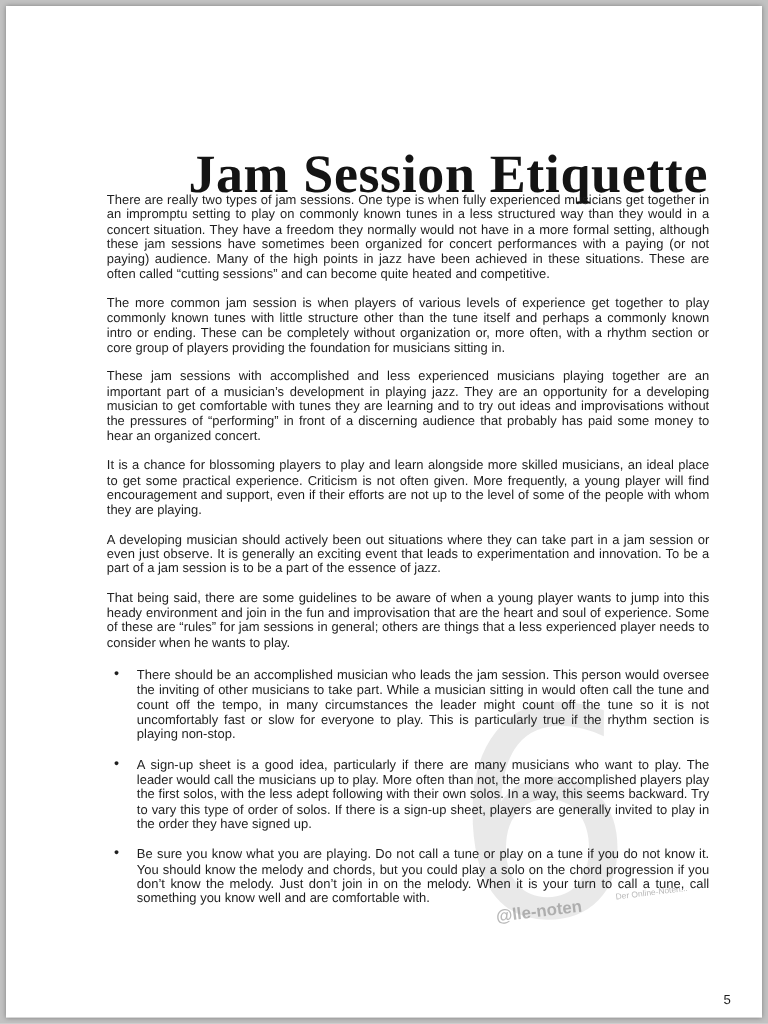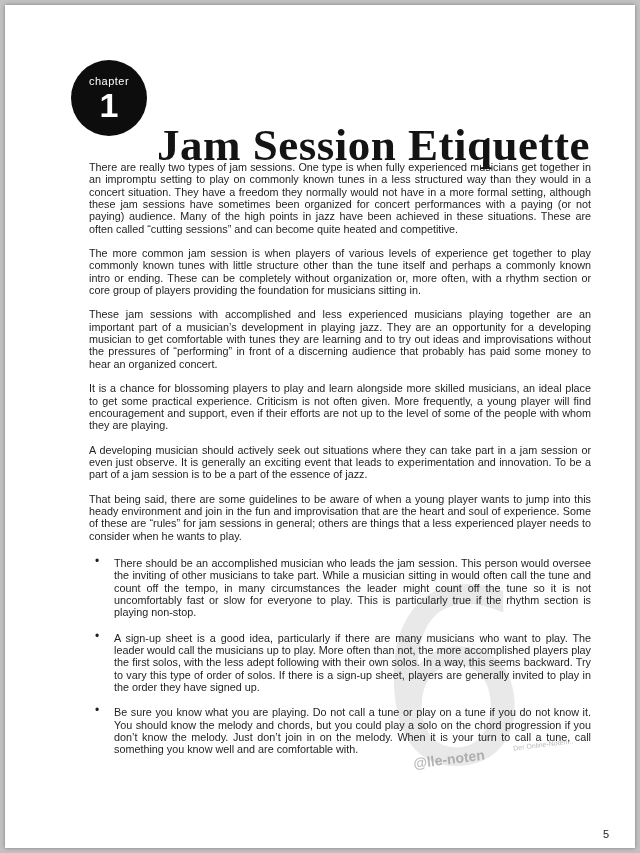--- a/index.html
+++ b/index.html
@@ -139,32 +139,28 @@
 </head>
 <body>
 
 <div class="viewport">
   <div class="page">
 
     <div class="watermark-glyph">6</div>
     <div class="watermark-handle">@lle-noten</div>
     <div class="watermark-tagline">Der Online-Noten...</div>
 
-    <div class="chapter-badge">
-      <span class="chapter-label">chapter</span>
-      <span class="chapter-number">1</span>
-    </div>
     <h1 class="page-title">Jam Session Etiquette</h1>
 
     <div class="content">
       <p>There are really two types of jam sessions. One type is when fully experienced musicians get together in an impromptu setting to play on commonly known tunes in a less structured way than they would in a concert situation. They have a freedom they normally would not have in a more formal setting, although these jam sessions have sometimes been organized for concert performances with a paying (or not paying) audience. Many of the high points in jazz have been achieved in these situations. These are often called “cutting sessions” and can become quite heated and competitive.</p>
       <p>The more common jam session is when players of various levels of experience get together to play commonly known tunes with little structure other than the tune itself and perhaps a commonly known intro or ending. These can be completely without organization or, more often, with a rhythm section or core group of players providing the foundation for musicians sitting in.</p>
       <p>These jam sessions with accomplished and less experienced musicians playing together are an important part of a musician’s development in playing jazz. They are an opportunity for a developing musician to get comfortable with tunes they are learning and to try out ideas and improvisations without the pressures of “performing” in front of a discerning audience that probably has paid some money to hear an organized concert.</p>
       <p>It is a chance for blossoming players to play and learn alongside more skilled musicians, an ideal place to get some practical experience. Criticism is not often given. More frequently, a young player will find encouragement and support, even if their efforts are not up to the level of some of the people with whom they are playing.</p>
-      <p>A developing musician should actively seek out situations where they can take part in a jam session or even just observe. It is generally an exciting event that leads to experimentation and innovation. To be a part of a jam session is to be a part of the essence of jazz.</p>
+      <p>A developing musician should actively been out situations where they can take part in a jam session or even just observe. It is generally an exciting event that leads to experimentation and innovation. To be a part of a jam session is to be a part of the essence of jazz.</p>
       <p>That being said, there are some guidelines to be aware of when a young player wants to jump into this heady environment and join in the fun and improvisation that are the heart and soul of experience. Some of these are “rules” for jam sessions in general; others are things that a less experienced player needs to consider when he wants to play.</p>
 
       <ul class="bullets">
         <li>
           <span class="dot">•</span>
           <span>There should be an accomplished musician who leads the jam session. This person would oversee the inviting of other musicians to take part. While a musician sitting in would often call the tune and count off the tempo, in many circumstances the leader might count off the tune so it is not uncomfortably fast or slow for everyone to play. This is particularly true if the rhythm section is playing non-stop.</span>
         </li>
         <li>
           <span class="dot">•</span>
           <span>A sign-up sheet is a good idea, particularly if there are many musicians who want to play. The leader would call the musicians up to play. More often than not, the more accomplished players play the first solos, with the less adept following with their own solos. In a way, this seems backward. Try to vary this type of order of solos. If there is a sign-up sheet, players are generally invited to play in the order they have signed up.</span>

